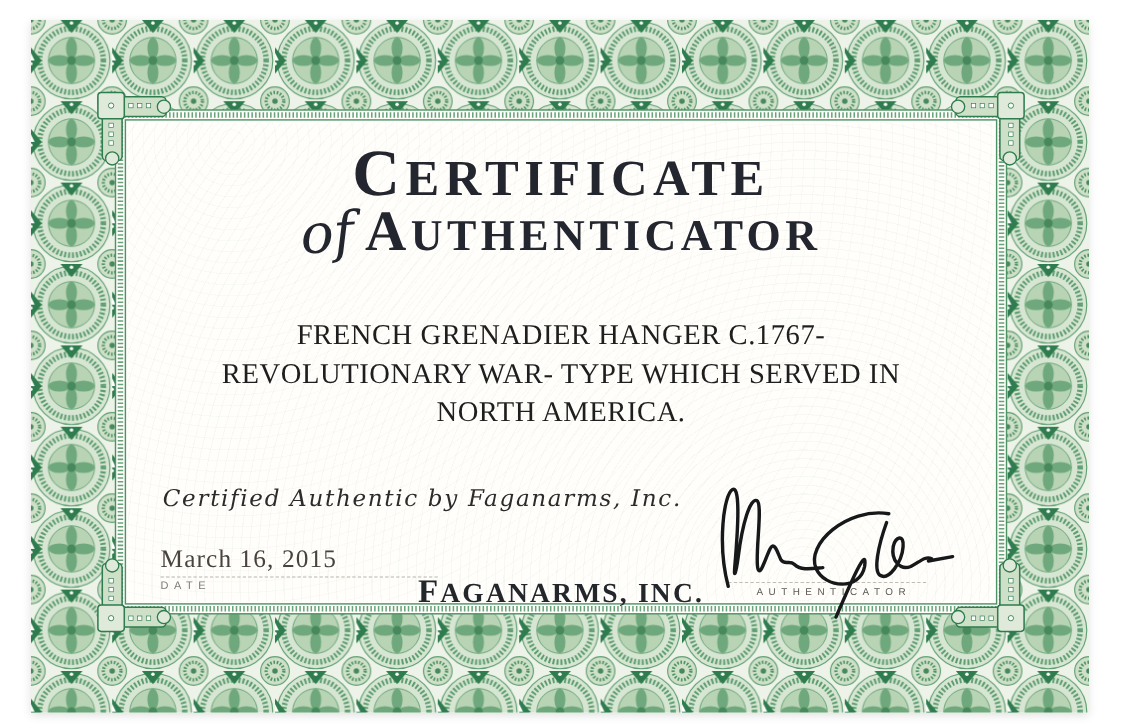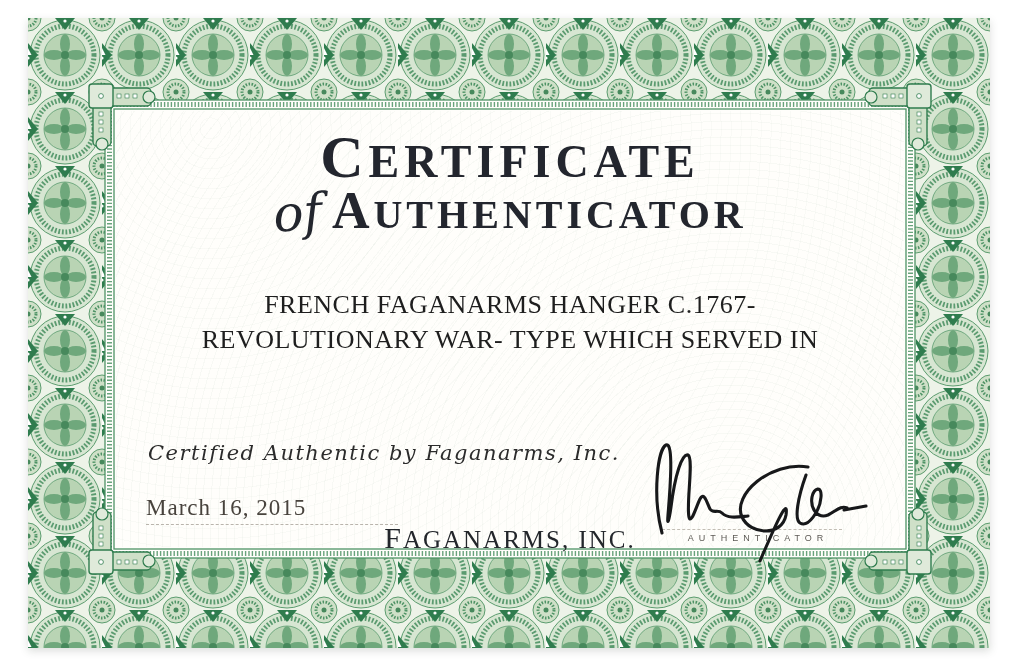--- a/index.html
+++ b/index.html
@@ -50,21 +50,21 @@
   }
 
   
   .date-block { position:absolute; left:30px; top:384px; width:252px; text-align:left; }
   .date-value { font-size:23px; color:#48433d; letter-spacing:1px; }
   .date-rule { border:0; border-top:1px dashed #b9b4ac; margin:3px 0 2px 0; }
   .date-label { font-size:10px; letter-spacing:5px; color:#7d7a74; font-family:"Liberation Sans", sans-serif; }
 
   .company {
     position:absolute; left:0; top:410px; width:100%; text-align:center;
-    font-size:25px; letter-spacing:2px; color:#23262b; font-weight:400;
+    font-size:25px; letter-spacing:2px; color:#23262b; font-weight:700;
   }
   .company-text { display:inline-block; }
   .company-text::first-letter { font-size:30px; }
 
   .sign-block { position:absolute; left:528px; top:322px; width:236px; height:130px; }
   .sign-rule { position:absolute; left:18px; top:96px; width:180px; border-top:1px dashed #c2bdb4; }
   .sign-label {
     position:absolute; left:24px; top:100px; width:180px; text-align:center;
     font-size:9px; letter-spacing:5px; color:#5d5a55; font-family:"Liberation Sans", sans-serif;
   }
@@ -140,29 +140,31 @@
   <div class="panel">
 
     <div class="title-block">
       <span class="title-word">CERTIFICATE</span>
     </div>
     <div class="subtitle-line">
       <span class="of-word">of</span><span class="auth-word">AUTHENTICATOR</span>
     </div>
 
     <div class="item-block">
-      <div class="item-line">FRENCH FAGANARMS HANGER C.1767-</div>
+      <div class="item-line">FRENCH GRENADIER HANGER C.1767-</div>
       <div class="item-line">REVOLUTIONARY WAR- TYPE WHICH SERVED IN</div>
+      <div class="item-line">NORTH AMERICA.</div>
     </div>
 
     <div class="certified-line">Certified Authentic by Faganarms, Inc.</div>
 
     <div class="date-block">
       <div class="date-value">March 16, 2015</div>
       <hr class="date-rule">
+      <div class="date-label">DATE</div>
     </div>
 
     <div class="company">
       <span class="company-text">FAGANARMS, INC.</span>
     </div>
 
     <div class="sign-block">
       <div class="sign-rule"></div>
       <div class="sign-label">AUTHENTICATOR</div>
       <svg class="sig-svg" viewBox="0 0 236 140" aria-hidden="true">

